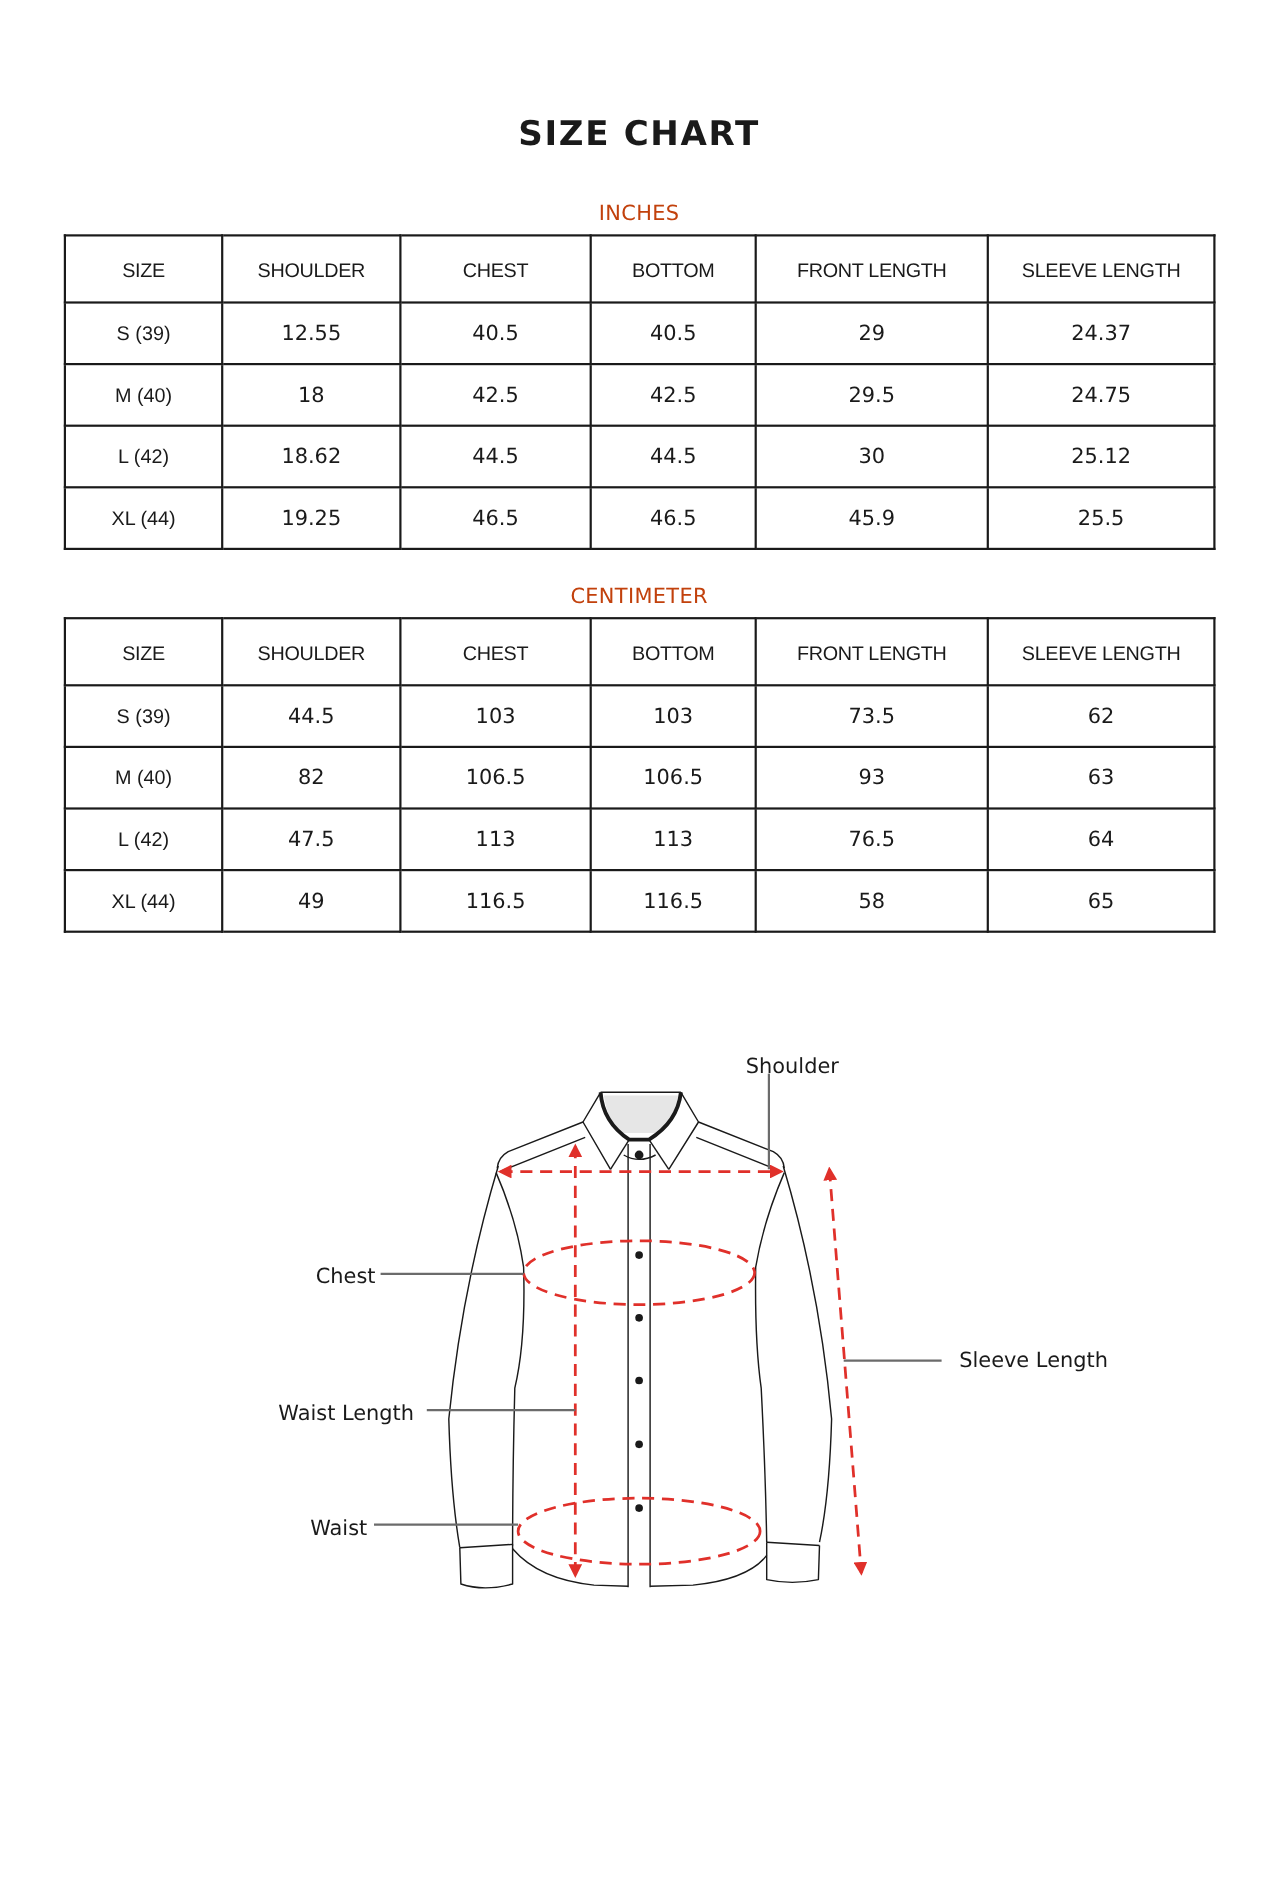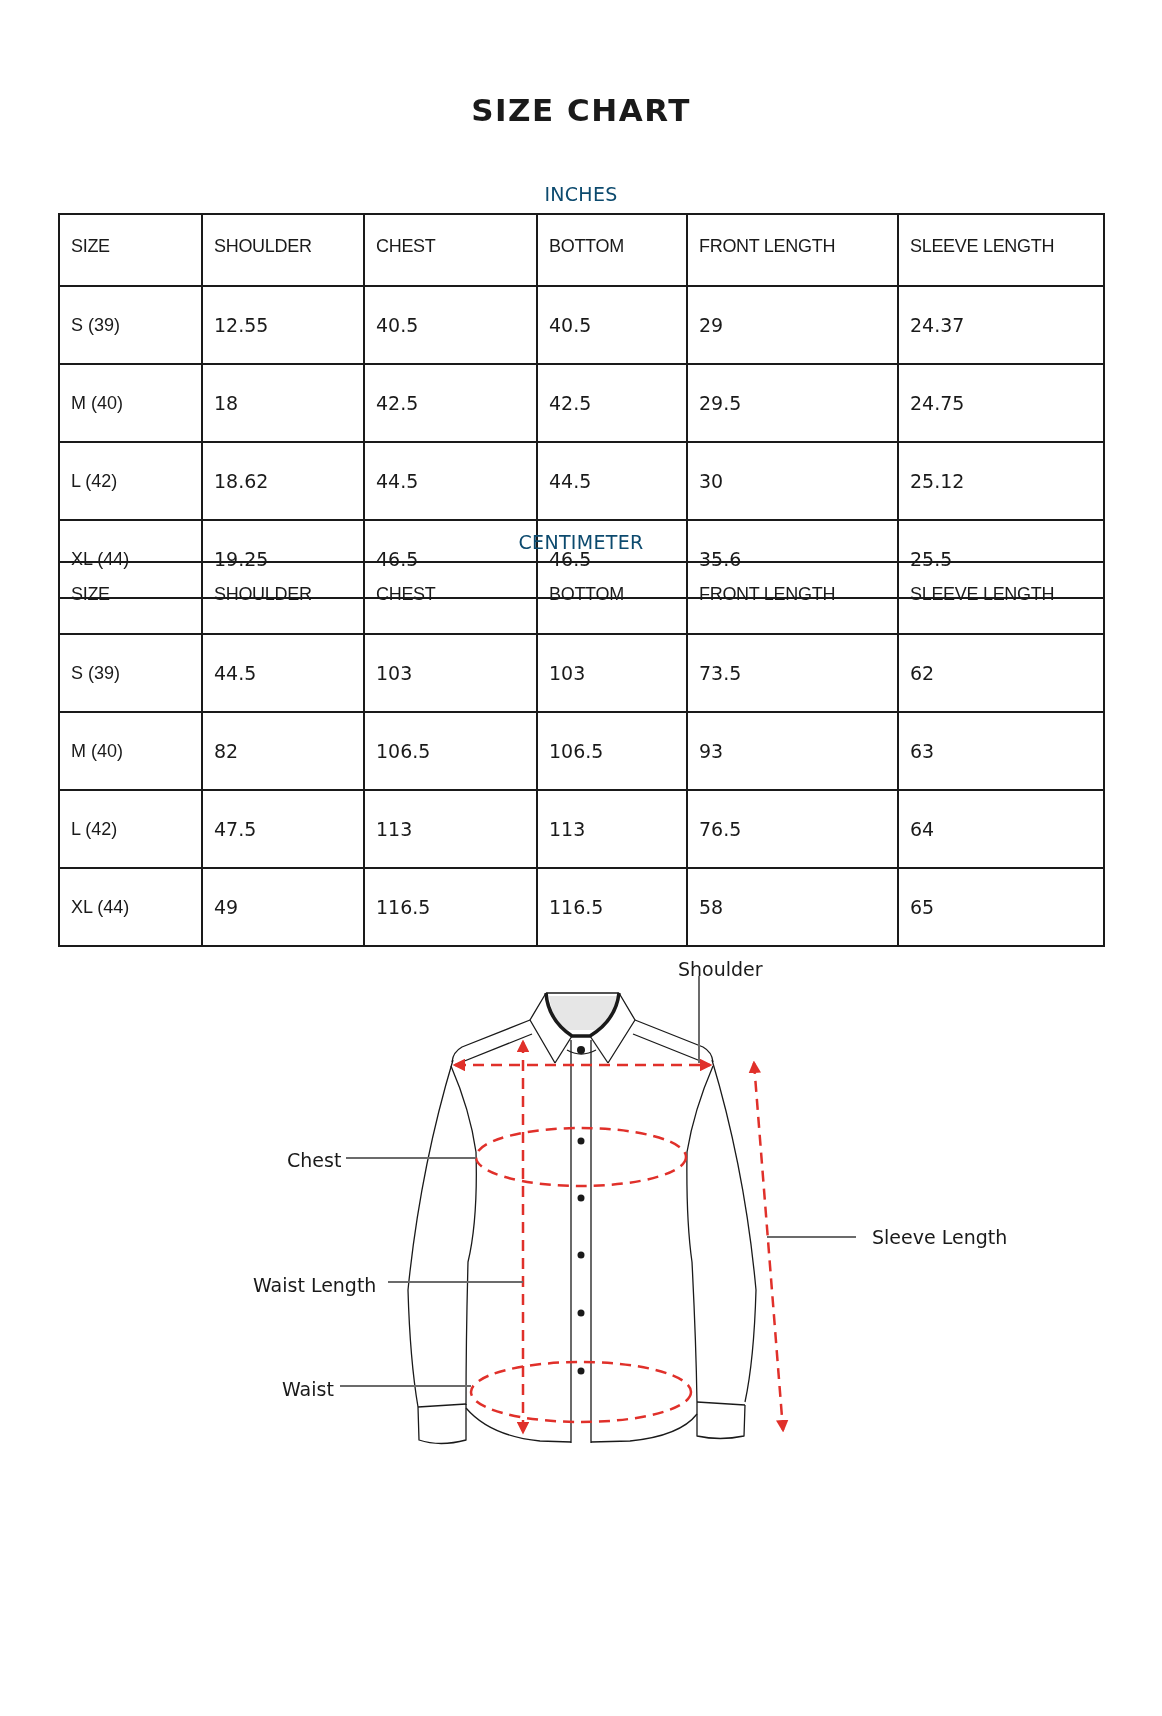--- a/index.html
+++ b/index.html
@@ -1,27 +1,27 @@
 <!DOCTYPE html>
 <html><head>
 <meta charset="utf-8">
 <style>
   html, body { margin:0; padding:0; background:#ffffff; }
   body { width:1162px; height:1716px; position:relative; overflow:hidden;
          font-family:"Liberation Sans", sans-serif; color:#1a1a1a; }
-  .title { position:absolute; left:0; width:1162px; top:92px; text-align:center;
+  .title { position:absolute; left:0; width:1162px; top:104px; text-align:center;
            font-family:"DejaVu Sans", sans-serif; font-weight:bold; font-size:31px;
            letter-spacing:1.5px; color:#1a1a1a; }
   .unit-label { position:absolute; left:0; width:1162px; text-align:center;
-                font-family:"DejaVu Sans", sans-serif; font-size:19px; color:#0c4a6e; letter-spacing:0.3px; }
+                font-family:"DejaVu Sans", sans-serif; font-size:19px; color:#c2410c; letter-spacing:0.3px; }
   table.size-table { position:absolute; left:58px; width:1045px; border-collapse:collapse;
                      table-layout:fixed; }
   table.size-table td, table.size-table th {
-     border:2px solid #1a1a1a; text-align:left; vertical-align:middle;
-     padding:11px; font-weight:normal; }
+     border:2px solid #1a1a1a; text-align:center; vertical-align:middle;
+     padding:0; font-weight:normal; }
   table.size-table th { height:55px; font-family:"Liberation Sans", sans-serif;
      font-size:18px; letter-spacing:-0.3px; padding-top:4px; }
   table.size-table td { height:54px; font-family:"DejaVu Sans", sans-serif; font-size:19px;margin-top:32px; }
   table.size-table td.size-cell { font-family:"Liberation Sans", sans-serif; font-size:18px; }
   .col-0 { width:143px; } .col-1 { width:162px; } .col-2 { width:173px; }
   .col-3 { width:150px; } .col-4 { width:211px; } .col-5 { width:206px; }
   .diagram { position:absolute; left:0; top:0; width:1162px; height:1716px; pointer-events:none; }
   .diagram-label { position:absolute; font-family:"DejaVu Sans", sans-serif; font-size:19px;
                    color:#1a1a1a; white-space:nowrap; line-height:1; }
 </style>
@@ -73,21 +73,21 @@
       <td>44.5</td>
       <td>44.5</td>
       <td>30</td>
       <td>25.12</td>
     </tr>
     <tr>
       <td class="size-cell">XL (44)</td>
       <td>19.25</td>
       <td>46.5</td>
       <td>46.5</td>
-      <td>35.6</td>
+      <td>45.9</td>
       <td>25.5</td>
     </tr>
   </tbody>
 </table>
 
 <div class="unit-label" style="top:531px;">CENTIMETER</div>
 <table class="size-table" style="top:561px;">
   <colgroup>
     <col class="col-0">
       <col class="col-1">

